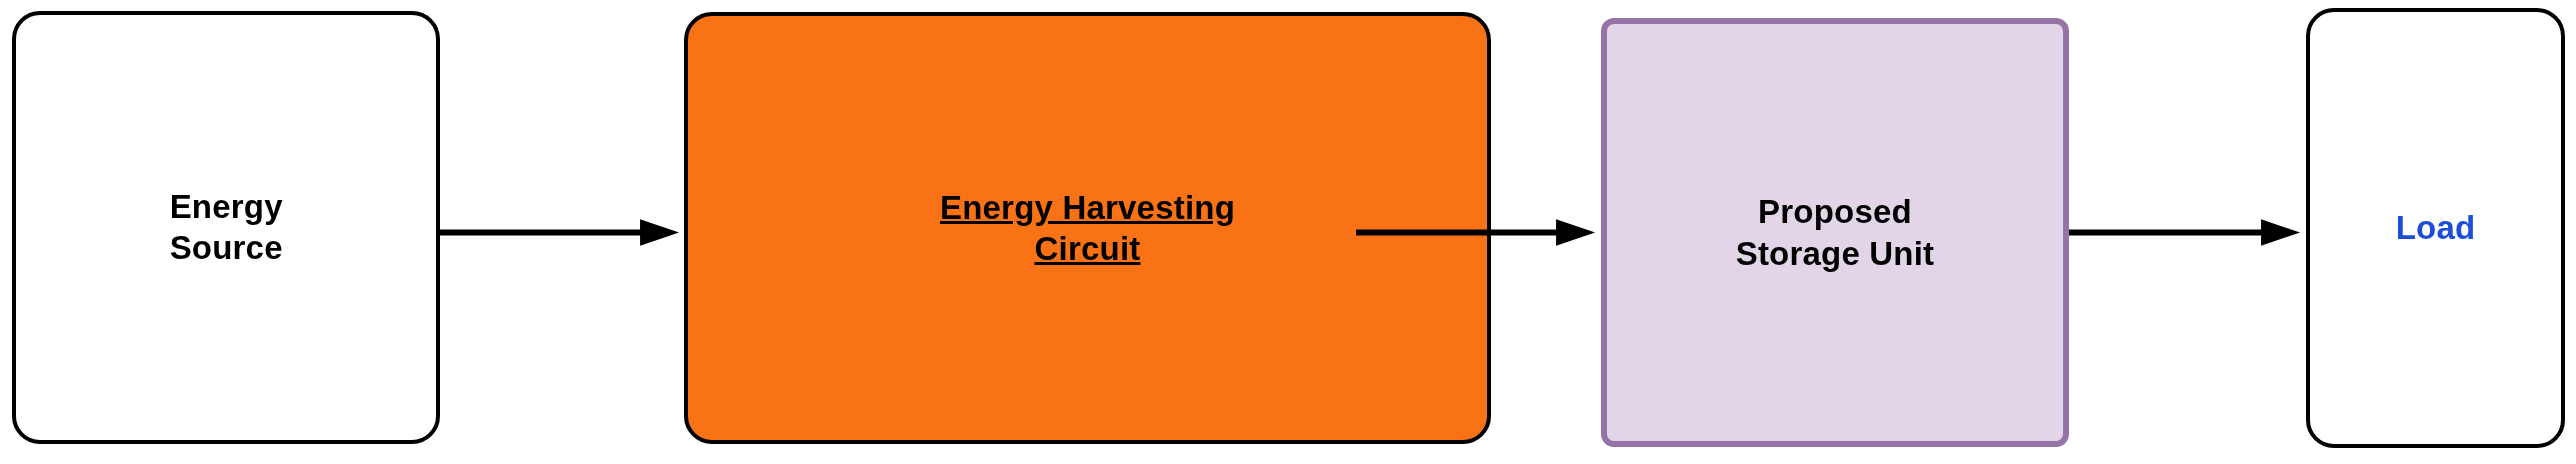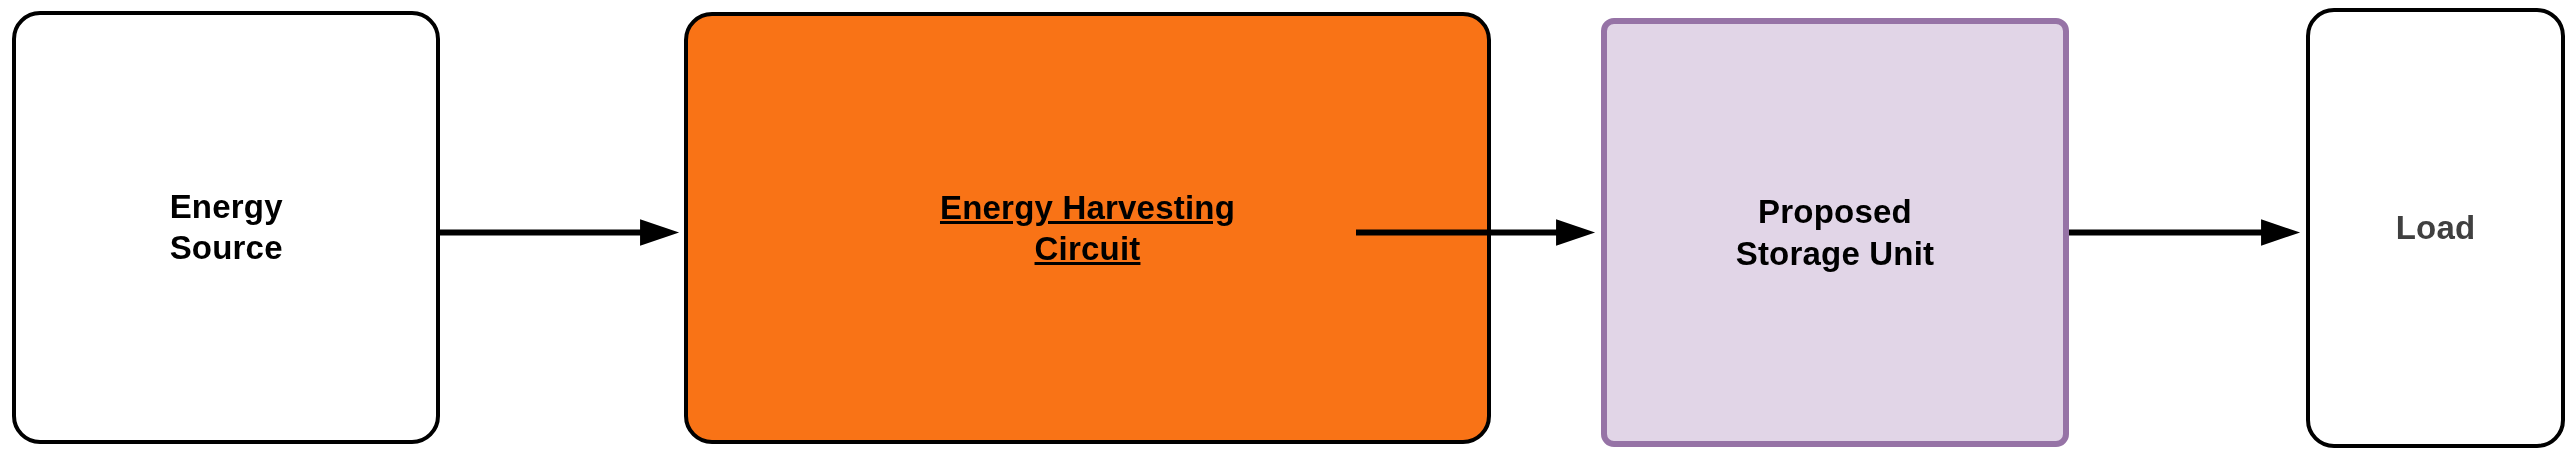--- a/index.html
+++ b/index.html
@@ -96,17 +96,17 @@
   </div>
 
   <div class="connector" id="edge-2" style="left: 2069px; top: 216px; width: 236px;">
     <svg viewBox="0 0 290 40" preserveAspectRatio="none">
       <line x1="0" y1="20" x2="242" y2="20" stroke="#000000" stroke-width="7"></line>
       <polygon points="236,4 284,20 236,36" fill="#000000"></polygon>
     </svg>
   </div>
 
   <div class="node" id="node-load" style="left: 2306px; top: 8.1px; width: 259px; height: 440px; background: rgb(255, 255, 255); border-color: rgb(0, 0, 0);">
-    <div class="node-label" style="color: #404040;">Load</div>
+    <div class="node-label" style="color: #1d4ed8;">Load</div>
   </div>
 
 </div>
 
 
 </body></html>

